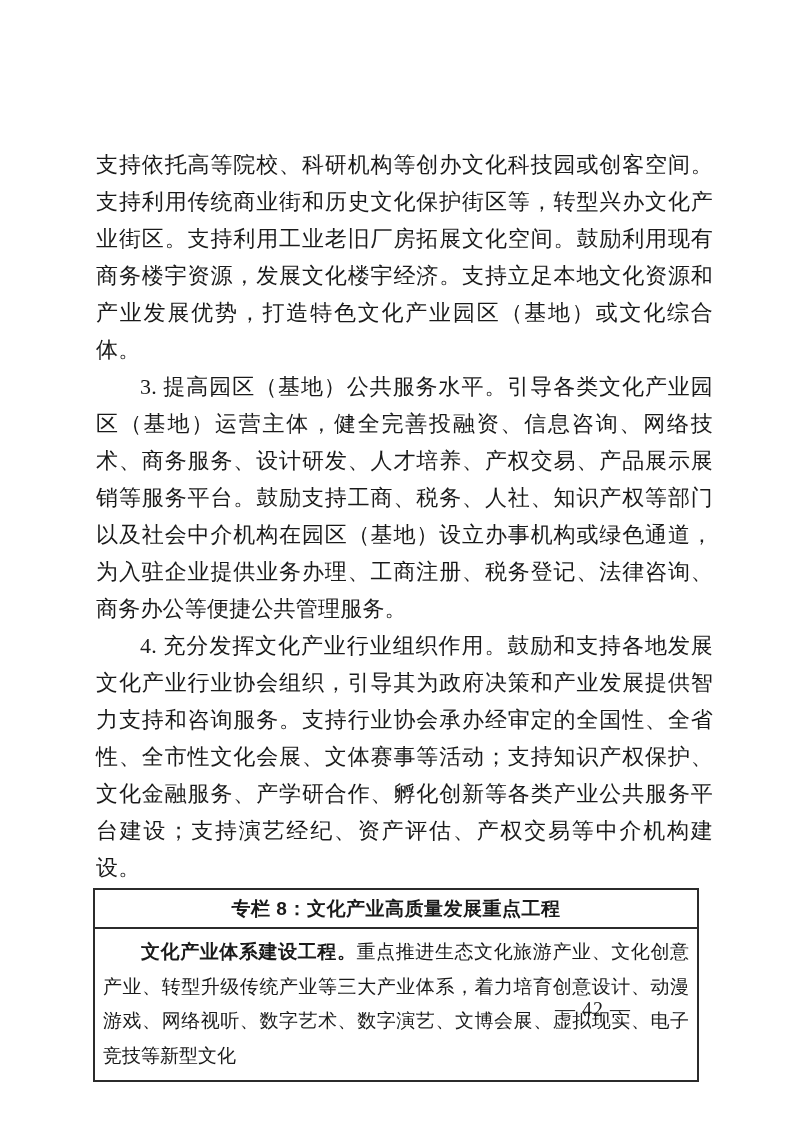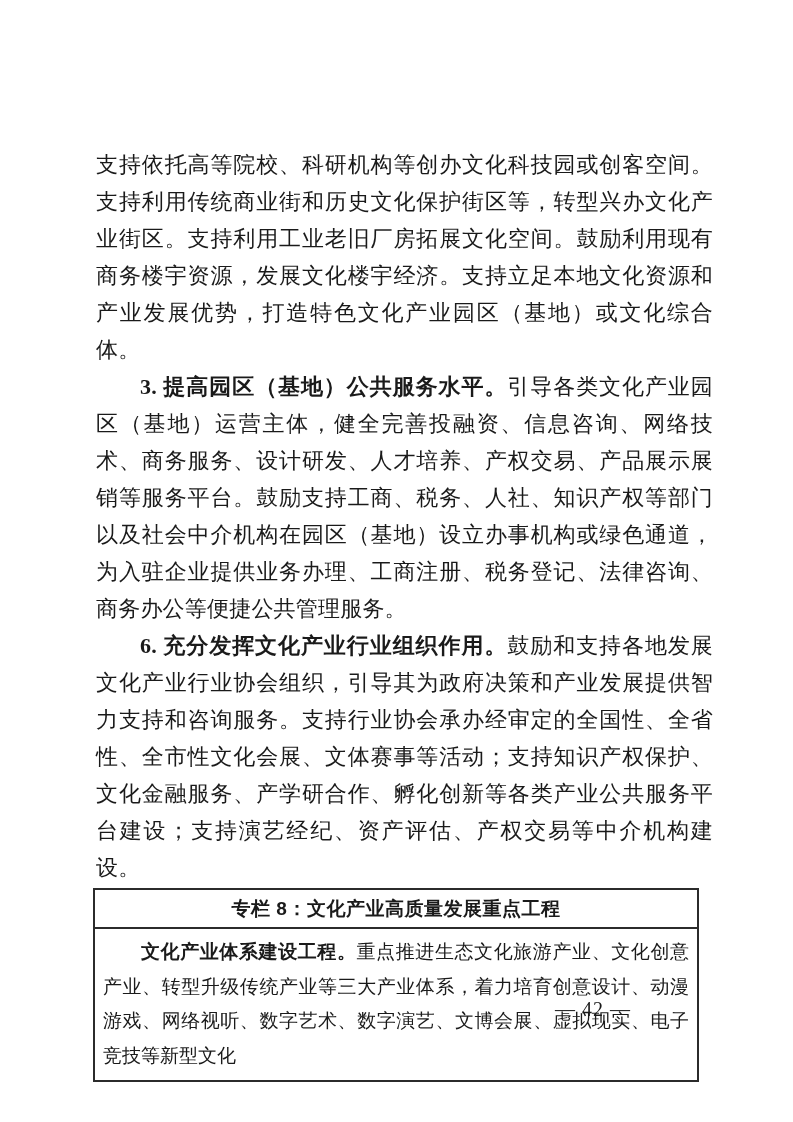--- a/index.html
+++ b/index.html
@@ -26,21 +26,21 @@
     margin: 0;
     font-size: 22px;
     line-height: 37px;
     text-align: justify;
     letter-spacing: 0.2px;
   }
   .para.indent {
     text-indent: 44px;
   }
   .para .lead {
-    font-weight: bold;
+    font-weight: normal;
   }
   .callout-box {
     box-sizing: border-box;
     margin-left: -3px;
     margin-top: 2px;
     width: 606px;
     border: 2px solid #2b2b2b;
   }
   .box-title {
     box-sizing: border-box;
@@ -79,21 +79,21 @@
 <body>
 
 <div class="page">
 
   <div class="content">
 
     <p class="para">支持依托高等院校、科研机构等创办文化科技园或创客空间。支持利用传统商业街和历史文化保护街区等，转型兴办文化产业街区。支持利用工业老旧厂房拓展文化空间。鼓励利用现有商务楼宇资源，发展文化楼宇经济。支持立足本地文化资源和产业发展优势，打造特色文化产业园区（基地）或文化综合体。</p>
 
     <p class="para indent"><b class="lead">3. 提高园区（基地）公共服务水平。</b><span>引导各类文化产业园区（基地）运营主体，健全完善投融资、信息咨询、网络技术、商务服务、设计研发、人才培养、产权交易、产品展示展销等服务平台。鼓励支持工商、税务、人社、知识产权等部门以及社会中介机构在园区（基地）设立办事机构或绿色通道，为入驻企业提供业务办理、工商注册、税务登记、法律咨询、商务办公等便捷公共管理服务。</span></p>
 
-    <p class="para indent"><b class="lead">6. 充分发挥文化产业行业组织作用。</b><span>鼓励和支持各地发展文化产业行业协会组织，引导其为政府决策和产业发展提供智力支持和咨询服务。支持行业协会承办经审定的全国性、全省性、全市性文化会展、文体赛事等活动；支持知识产权保护、文化金融服务、产学研合作、孵化创新等各类产业公共服务平台建设；支持演艺经纪、资产评估、产权交易等中介机构建设。</span></p>
+    <p class="para indent"><b class="lead">4. 充分发挥文化产业行业组织作用。</b><span>鼓励和支持各地发展文化产业行业协会组织，引导其为政府决策和产业发展提供智力支持和咨询服务。支持行业协会承办经审定的全国性、全省性、全市性文化会展、文体赛事等活动；支持知识产权保护、文化金融服务、产学研合作、孵化创新等各类产业公共服务平台建设；支持演艺经纪、资产评估、产权交易等中介机构建设。</span></p>
 
     <div class="callout-box">
       <div class="box-title">专栏 8：文化产业高质量发展重点工程</div>
       <div class="box-body">
         <p class="box-para"><b class="lead">文化产业体系建设工程。</b><span>重点推进生态文化旅游产业、文化创意产业、转型升级传统产业等三大产业体系，着力培育创意设计、动漫游戏、网络视听、数字艺术、数字演艺、文博会展、虚拟现实、电子竞技等新型文化</span></p>
       </div>
     </div>
 
   </div>
 

